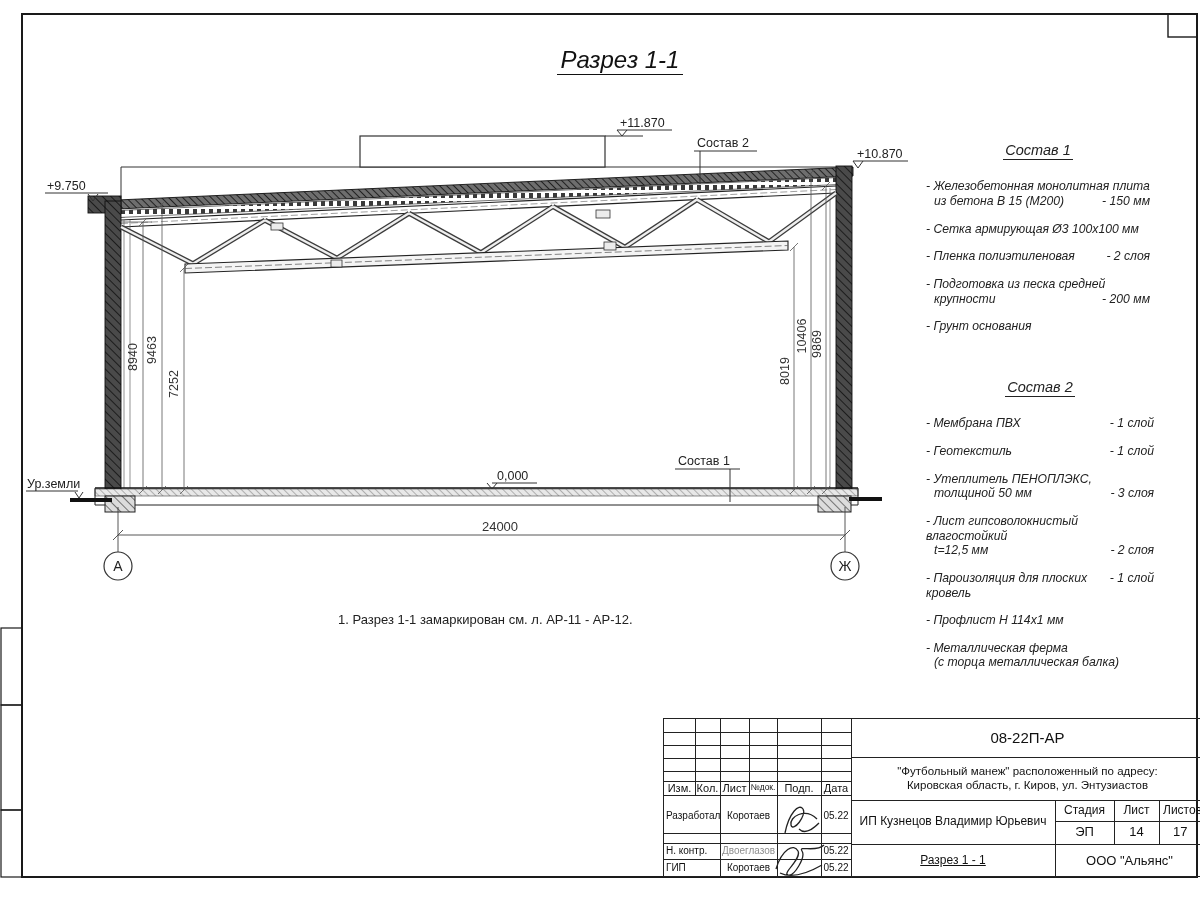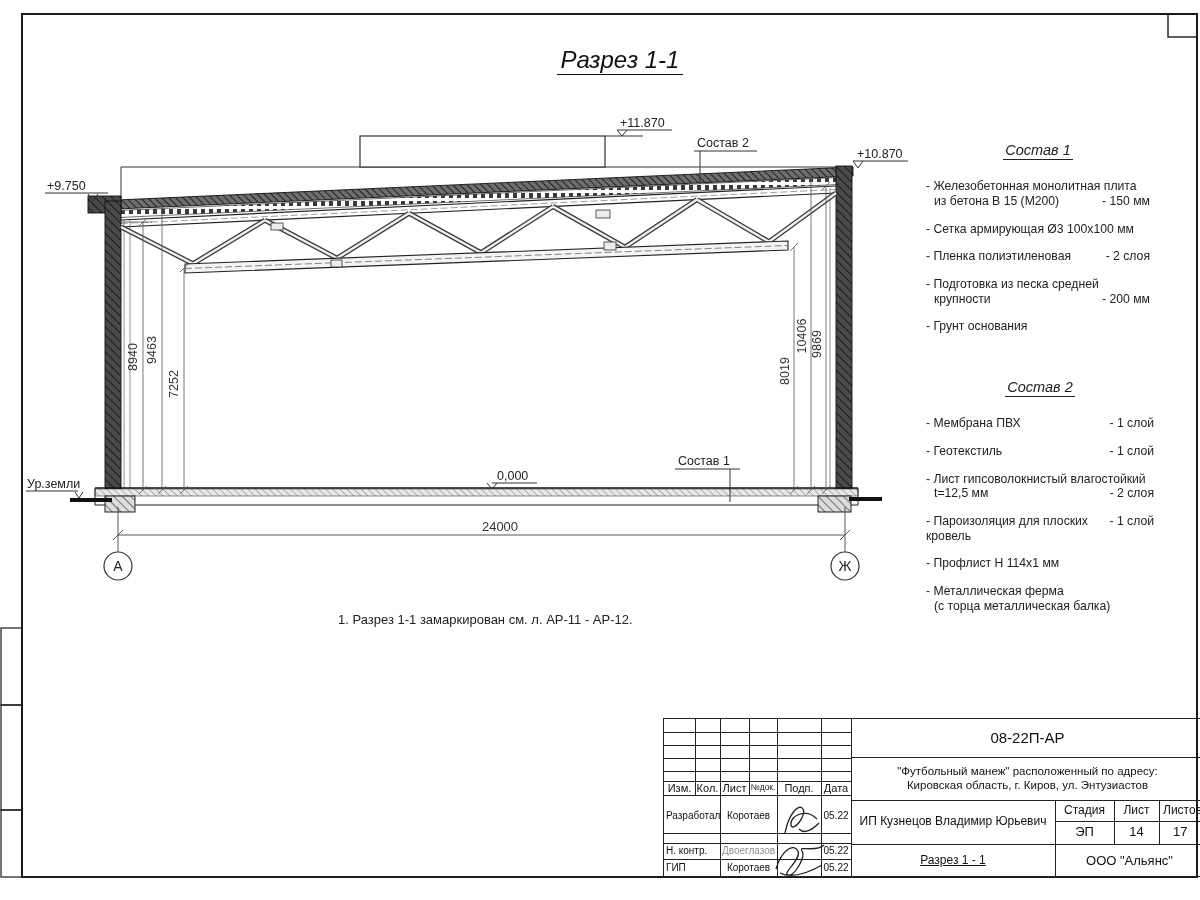--- a/index.html
+++ b/index.html
@@ -12,21 +12,21 @@
   .sheet-title{
     position:absolute;left:540px;top:46px;width:160px;text-align:center;
     font-size:24px;font-style:italic;color:#111;
   }
   .sheet-title span{border-bottom:1.5px solid #111;padding:0 4px 1px 4px;}
   
   .comp{position:absolute;width:224px;font-size:12.2px;line-height:1.2;color:#222;}
   .comp-title{text-align:center;font-style:italic;font-size:14.5px;margin-bottom:20px;}
   .comp-title span{border-bottom:1.2px solid #222;padding:0 2px 1px 2px;}
   .ci{margin-bottom:13px;}
-  .ci-line{display:flex;justify-content:space-between;}
+  .ci-line{display:flex;justify-content:space-between;font-style:italic;}
   .ci-line .cont{padding-left:8px;}
   .ci-line .val{white-space:nowrap;padding-left:6px;}
   
   .note{position:absolute;left:338px;top:612px;font-size:13px;color:#222;}
   
   .tb{position:absolute;left:663px;top:718px;width:540px;height:159px;
       border:1.6px solid #222;box-sizing:border-box;font-size:12px;color:#111;}
   .tb .vl{position:absolute;width:1.2px;background:#222;}
   .tb .hl{position:absolute;height:1.2px;background:#222;}
   .tb .cell{position:absolute;display:flex;align-items:center;justify-content:center;
@@ -278,20 +278,29 @@
       </div>
   </div>
   <div class="ci">
     <div class="ci-line">
         <span>- Геотекстиль</span>
         <span class="val">- 1 слой</span>
       </div>
   </div>
   <div class="ci">
     <div class="ci-line">
+        <span>- Утеплитель ПЕНОПЛЭКС,</span>
+      </div>
+    <div class="ci-line">
+        <span class="cont">толщиной 50 мм</span>
+        <span class="val">- 3 слоя</span>
+      </div>
+  </div>
+  <div class="ci">
+    <div class="ci-line">
         <span>- Лист гипсоволокнистый влагостойкий</span>
       </div>
     <div class="ci-line">
         <span class="cont">t=12,5 мм</span>
         <span class="val">- 2 слоя</span>
       </div>
   </div>
   <div class="ci">
     <div class="ci-line">
         <span>- Пароизоляция для плоских кровель</span>

